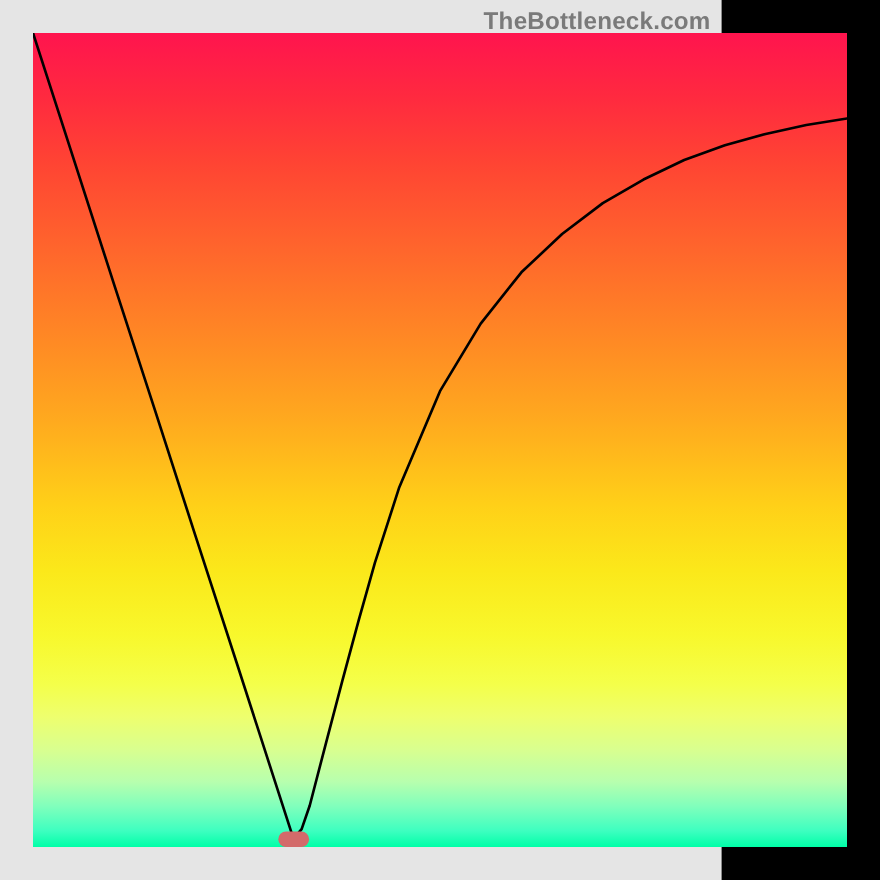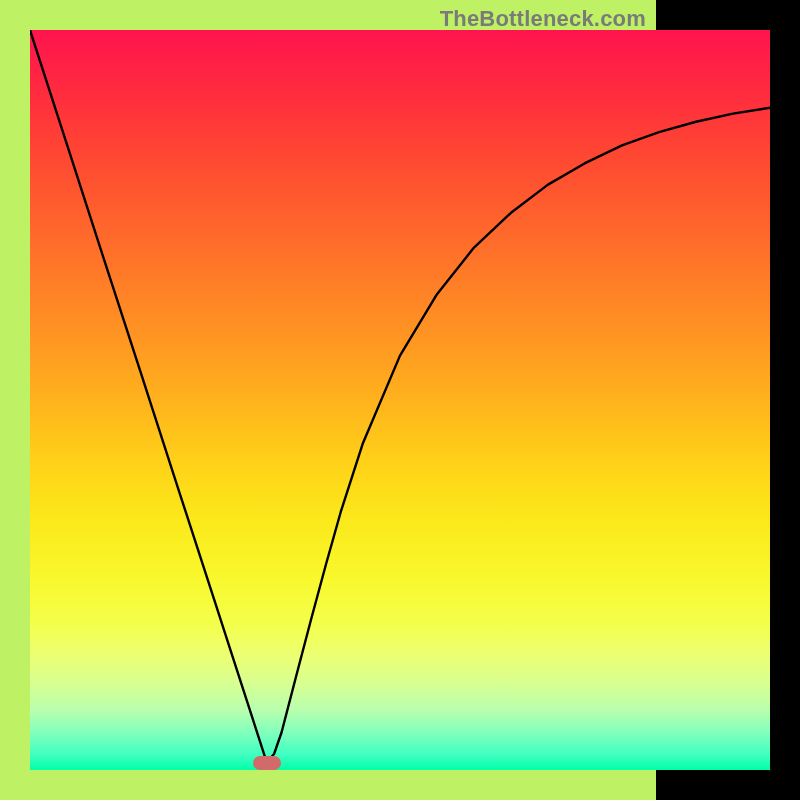--- a/index.html
+++ b/index.html
@@ -1,21 +1,21 @@
 <!DOCTYPE html>
 <html><head>
 <meta charset="utf-8">
 <style>
   * { margin: 0; padding: 0; box-sizing: border-box; }
   html, body { width: 800px; height: 800px; overflow: hidden; background: #000; }
   .frame {
     position: relative;
     width: 656px;
     height: 800px;
-    background: #bef264;
+    background: #e5e5e5;
   }
   .plot-area {
     position: absolute;
     left: 30px;
     top: 30px;
     width: 740px;
     height: 740px;
     background: linear-gradient(to bottom,
       #ff144e 0%,
       #ff2a3f 8%,

